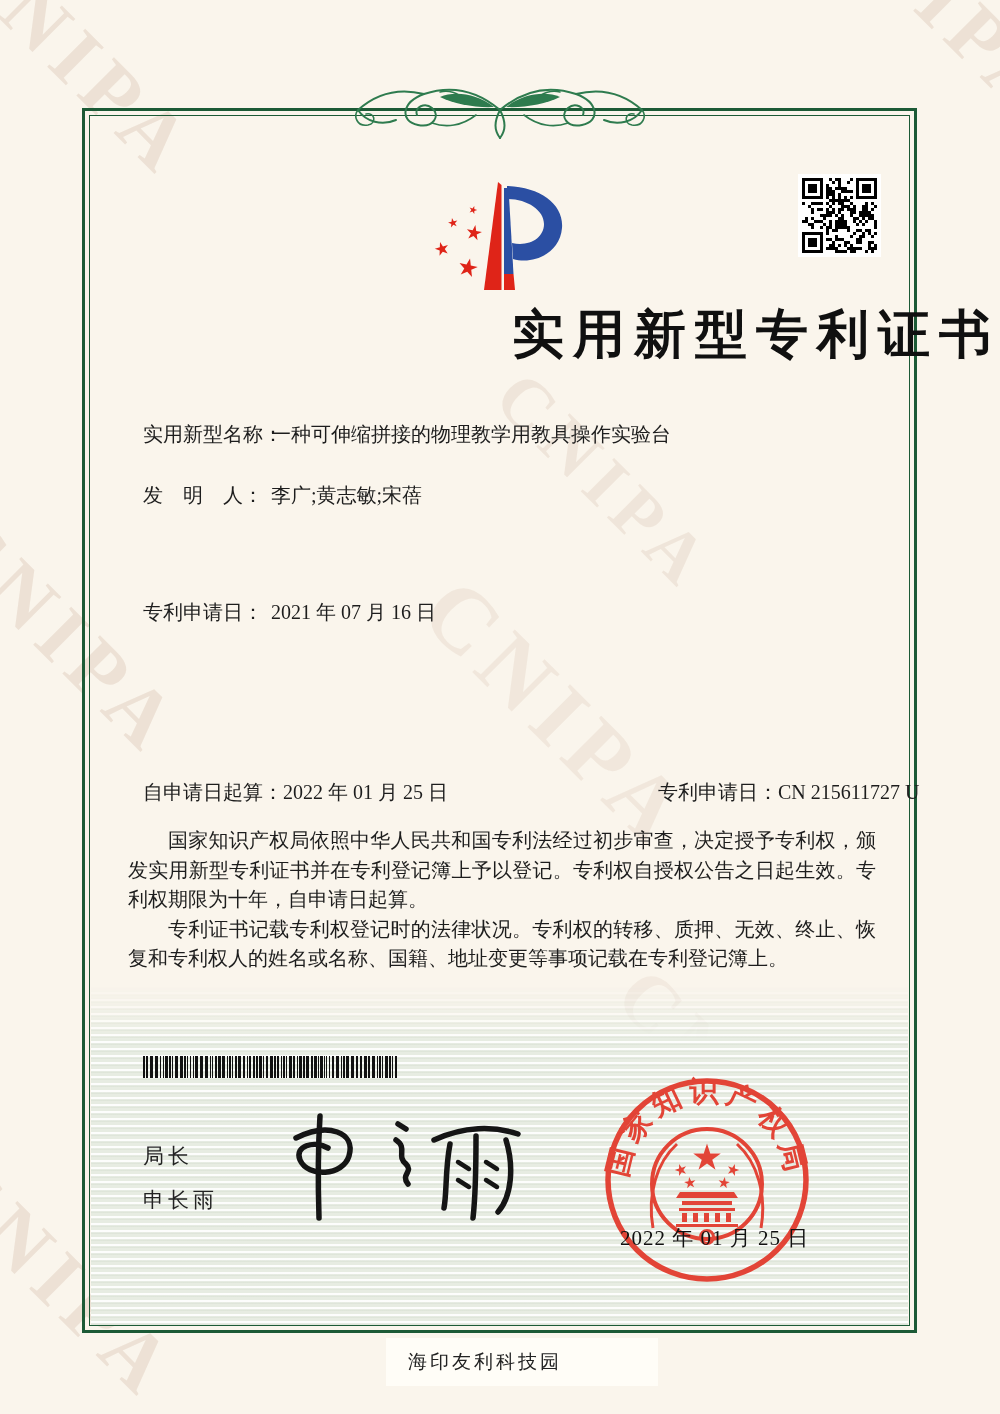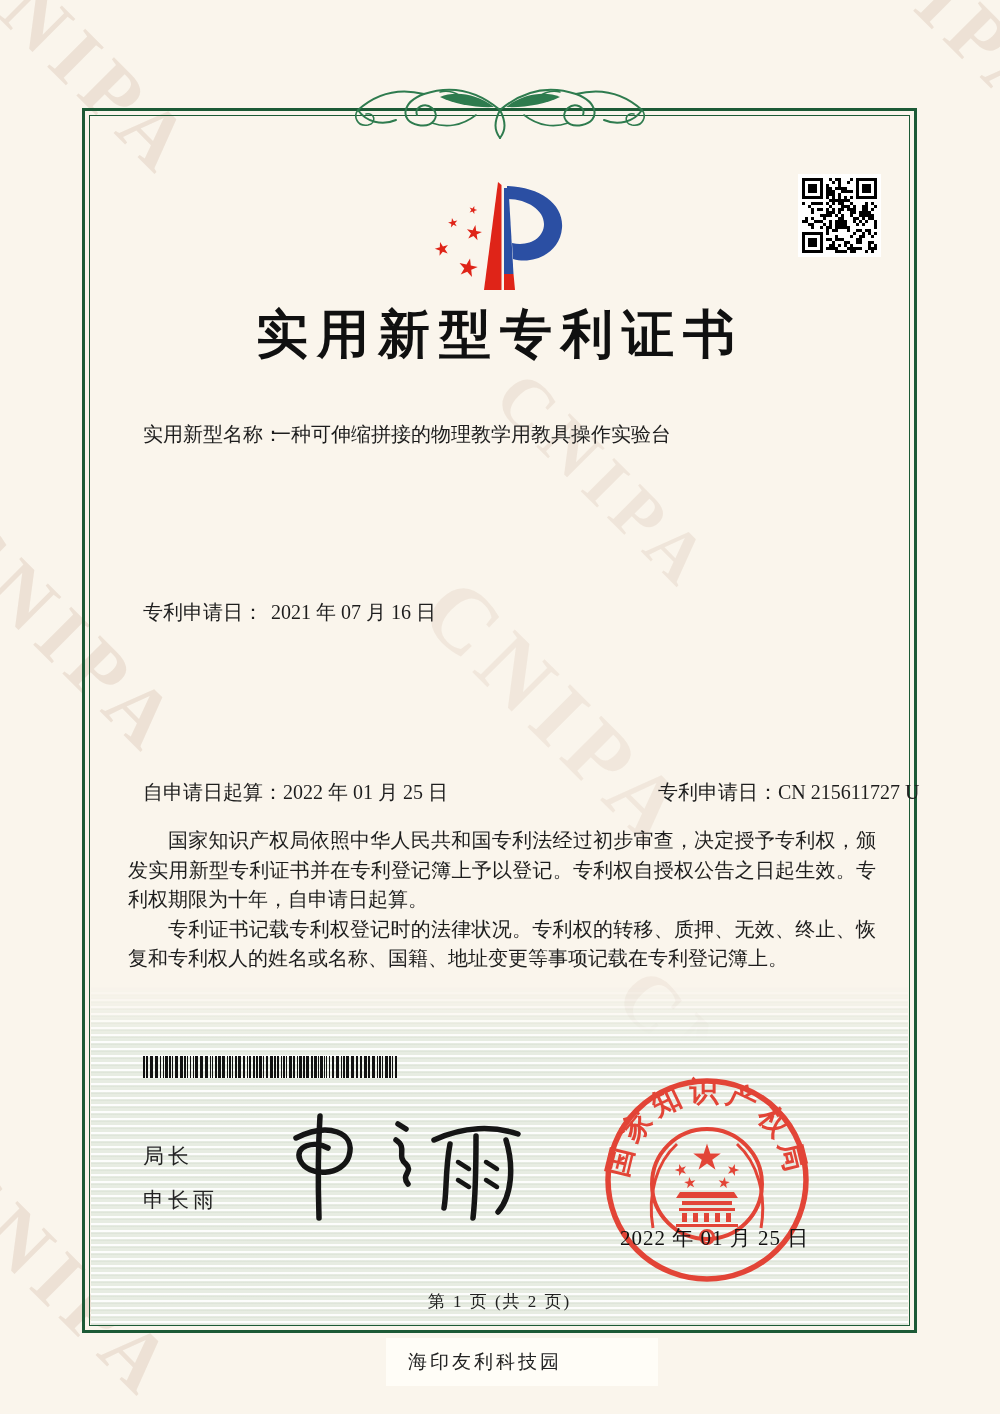--- a/index.html
+++ b/index.html
@@ -27,21 +27,21 @@
             rgba(196,208,190,.35) 3px, rgba(233,238,228,0) 4.5px, rgba(233,238,228,0) 7px),
           #e7ece2;
         -webkit-mask:linear-gradient(180deg,transparent 0,#000 55px);
         mask:linear-gradient(180deg,transparent 0,#000 55px);}
 
   .cert-no{position:absolute;left:128px;top:176px;font-size:20px;letter-spacing:3px;color:#2a2a2a;}
 
   .logo{position:absolute;left:420px;top:166px;}
   .qr-wrap{position:absolute;left:798px;top:174px;background:#fff;padding:4px;line-height:0;}
 
-  .title{position:absolute;left:0;top:300px;width:1000px;text-align:center;
+  .title{position:absolute;left:0;top:300px;width:1000px;text-align:right;
          font-size:52px;font-weight:bold;letter-spacing:9px;color:#101010;}
 
   .field-row{position:absolute;left:143px;font-size:20px;line-height:28px;white-space:nowrap;}
   .flabel{display:inline-block;width:128px;color:#1d1d1d;vertical-align:top;}
   .fvalue{display:inline-block;color:#1d1d1d;vertical-align:top;}
   .fvalue.wrap{white-space:normal;width:540px;}
 
   .grant-no-pair{position:absolute;left:515px;top:0;}
 
   .body-text{position:absolute;left:128px;top:826px;width:748px;font-size:20px;
@@ -332,20 +332,23 @@
         <rect x="51" y="72" width="3" height="3" fill="#000"></rect>
         <rect x="63" y="72" width="3" height="3" fill="#000"></rect>
         <rect x="69" y="72" width="3" height="3" fill="#000"></rect>
       </svg></div>
 
   <div class="title">实用新型专利证书</div>
 
   <div class="field-row" style="top:420px">
     <span class="flabel">实用新型名称：</span><span class="fvalue">一种可伸缩拼接的物理教学用教具操作实验台</span>
   </div>
+  <div class="field-row" style="top:481px">
+    <span class="flabel">发　明　人：</span><span class="fvalue">李广;黄志敏;宋蓓</span>
+  </div>
   <div class="field-row" style="top:598px">
     <span class="flabel">专利申请日：</span><span class="fvalue">2021 年 07 月 16 日</span>
   </div>
   <div class="field-row" style="top:778px">
     <span>自申请日起算：</span><span>2022 年 01 月 25 日</span>
     <span class="grant-no-pair">
       <span>专利申请日：</span><span>CN 215611727 U</span>
     </span>
   </div>
 
@@ -541,18 +544,17 @@
       <rect x="87" y="150" width="56" height="3" stroke="none"></rect>
       <path d="M90 155 h5 v9 h-5 z M101 155 h5 v9 h-5 z M112 155 h5 v9 h-5 z M123 155 h5 v9 h-5 z M134 155 h5 v9 h-5 z" stroke="none"></path>
       <rect x="84" y="166" width="62" height="3" stroke="none"></rect>
       <circle cx="115" cy="179" r="6.5" fill="none" stroke-width="3"></circle>
       <path d="M61 170 C55 136 65 104 85 86" fill="none" stroke-width="3"></path>
       <path d="M169 170 C175 136 165 104 145 86" fill="none" stroke-width="3"></path>
     </g>
   </svg>
   <div class="seal-date">2022 年 01 月 25 日</div>
 
-  <div class="page-info">第 1 页 (共 2 页)</div>
   <div class="cont-box">
     <span>海印友利科技园</span>
   </div>
 
 </div>
 
 </body></html>

